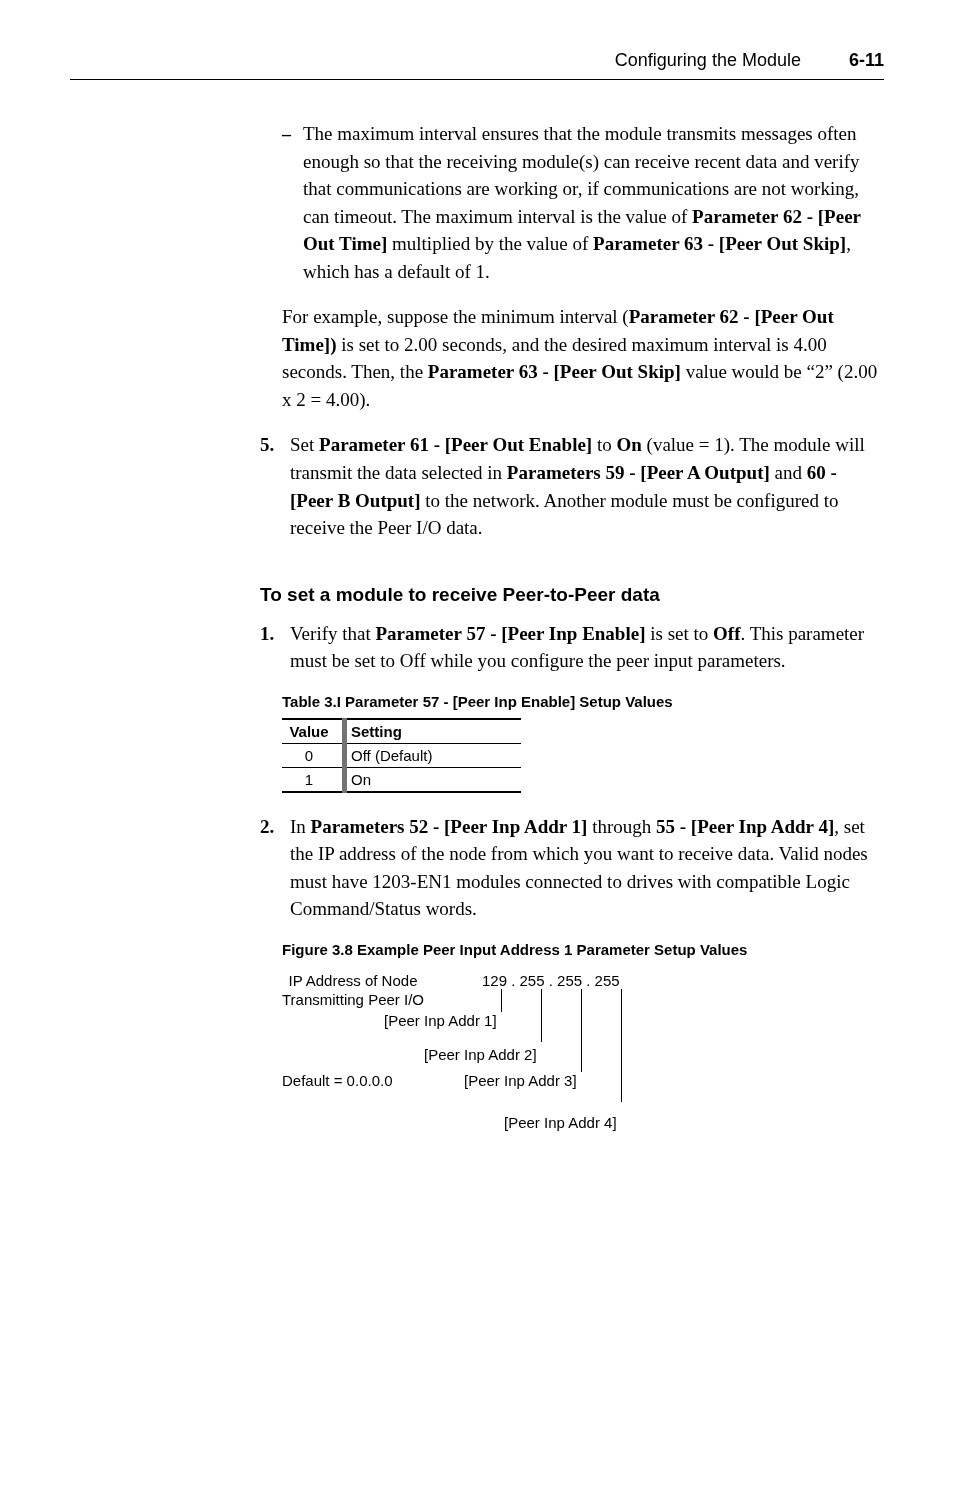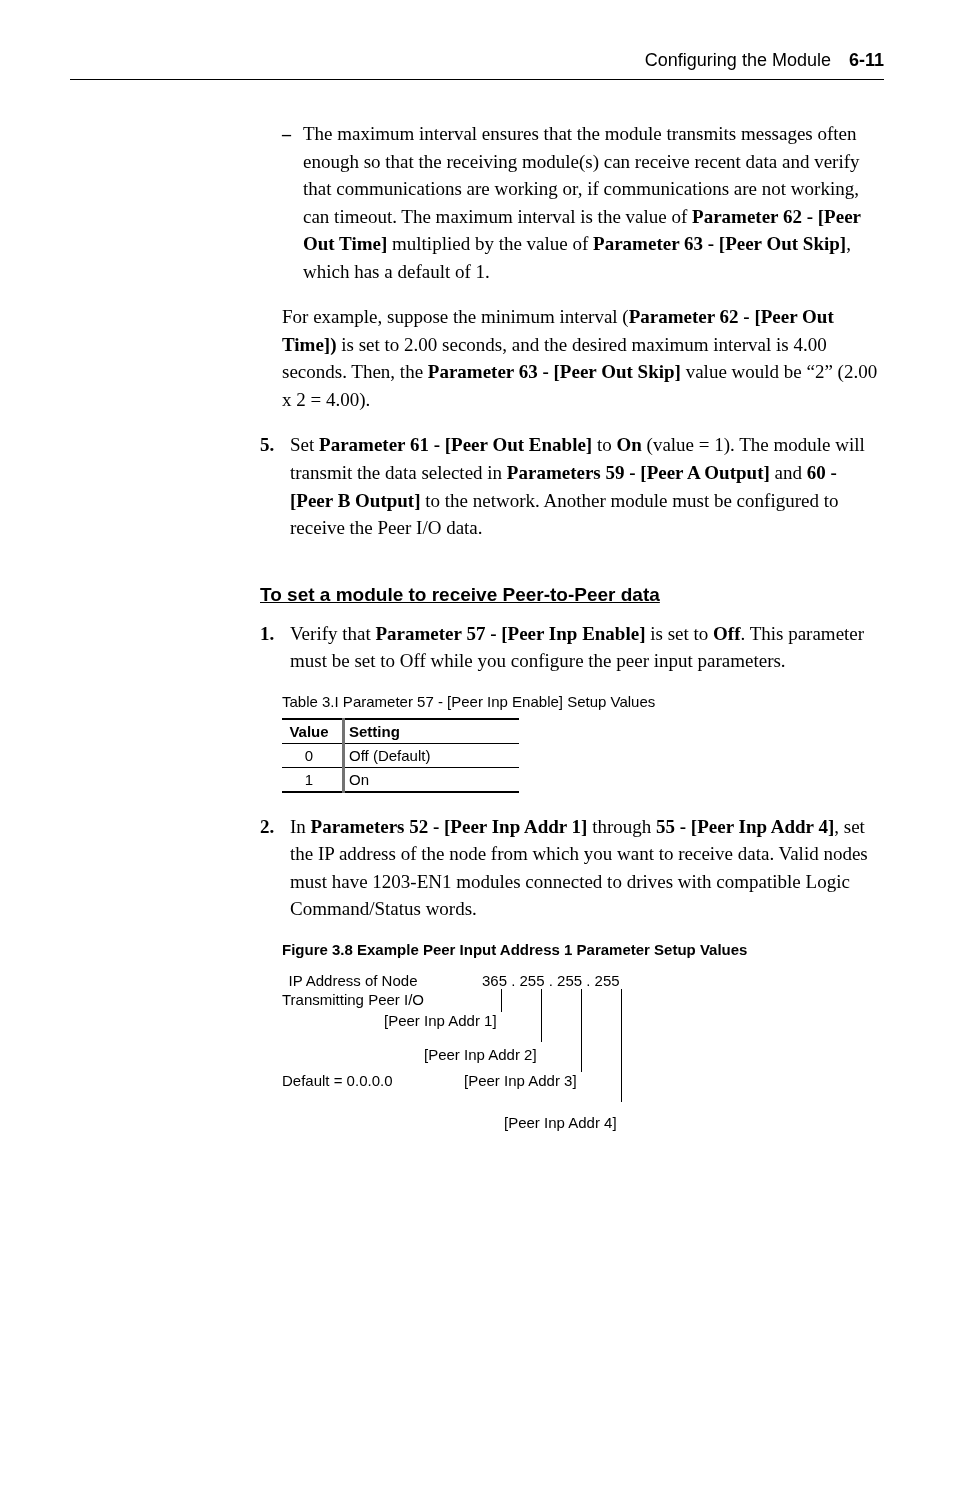--- a/index.html
+++ b/index.html
@@ -12,21 +12,21 @@
     box-sizing: border-box;
   }
   .page {
     padding: 50px 70px 50px 70px;
     box-sizing: border-box;
   }
   .header {
     display: flex;
     justify-content: flex-end;
     align-items: baseline;
-    gap: 18px;
+    gap: 48px;
     margin-bottom: 8px;
     font-family: Arial, Helvetica, sans-serif;
     font-size: 18px;
   }
   .header .page-num {
     font-weight: 700;
   }
   .header-rule {
     border: 0;
     border-top: 1.5px solid #000;
@@ -62,25 +62,24 @@
     line-height: 1.45;
     margin-bottom: 18px;
   }
   .numbered .num { font-weight: 700; min-width: 18px; }
   .subhead {
     font-family: Arial, Helvetica, sans-serif;
     font-weight: 700;
     font-size: 19px;
     margin-top: 42px;
     margin-bottom: 14px;
-    text-decoration: underline;
   }
   .table-cap {
     font-family: Arial, Helvetica, sans-serif;
-    font-weight: 400;
+    font-weight: 700;
     font-size: 15px;
     margin-left: 22px;
     margin-bottom: 8px;
     margin-top: 6px;
   }
   table.small {
     border-collapse: collapse;
     font-family: Arial, Helvetica, sans-serif;
     font-size: 15px;
     margin-left: 22px;
@@ -91,21 +90,21 @@
     font-weight: 700;
     border-top: 2px solid #000;
     border-bottom: 1px solid #000;
     padding: 3px 10px 3px 4px;
   }
   table.small td {
     border-bottom: 1px solid #000;
     padding: 3px 10px 3px 4px;
   }
   table.small th.value, table.small td.value {
-    border-right: 3px solid #737373;
+    border-right: 5px solid #737373;
     width: 46px;
     text-align: center;
   }
   table.small td.setting, table.small th.setting {
     width: 160px;
   }
   table.small tr.lastrow td { border-bottom: 2px solid #000; }
   .fig-cap {
     font-family: Arial, Helvetica, sans-serif;
     font-weight: 700;
@@ -178,21 +177,21 @@
 
     <div class="numbered">
       <span class="num">2.</span>
       <span>In <b>Parameters 52 - [Peer Inp Addr 1]</b> through <b>55 - [Peer Inp Addr 4]</b>, set the IP address of the node from which you want to receive data. Valid nodes must have 1203-EN1 modules connected to drives with compatible Logic Command/Status words.</span>
     </div>
 
     <div class="fig-cap">Figure 3.8   Example Peer Input Address 1 Parameter Setup Values</div>
 
     <div class="diagram">
       <span class="lbl" style="left:0; top:0; line-height:1.25">IP Address of Node<br>Transmitting Peer I/O</span>
-      <span class="lbl" style="left:200px; top:0;">365 . 255 . 255 . 255</span>
+      <span class="lbl" style="left:200px; top:0;">129 . 255 . 255 . 255</span>
 
       <span class="vline" style="left:219px; top:17px; height:23px"></span>
       <span class="vline" style="left:259px; top:17px; height:53px"></span>
       <span class="vline" style="left:299px; top:17px; height:83px"></span>
       <span class="vline" style="left:339px; top:17px; height:113px"></span>
 
       <span class="lbl" style="left:102px; top:40px;">[Peer Inp Addr 1]</span>
       <span class="lbl" style="left:142px; top:74px;">[Peer Inp Addr 2]</span>
       <span class="lbl" style="left:182px; top:100px;">[Peer Inp Addr 3]</span>
       <span class="lbl" style="left:222px; top:142px;">[Peer Inp Addr 4]</span>

